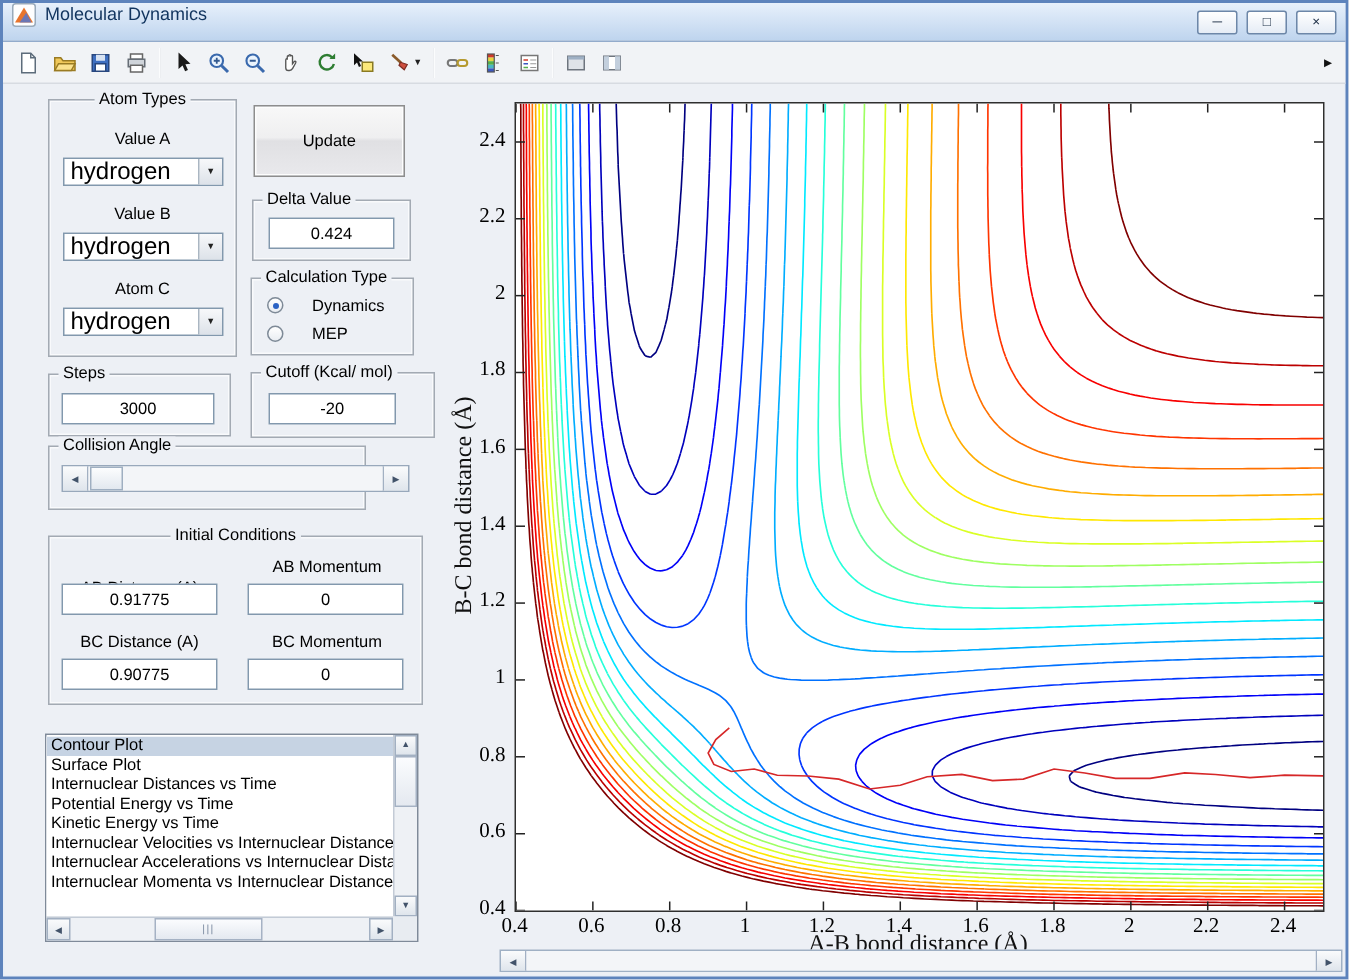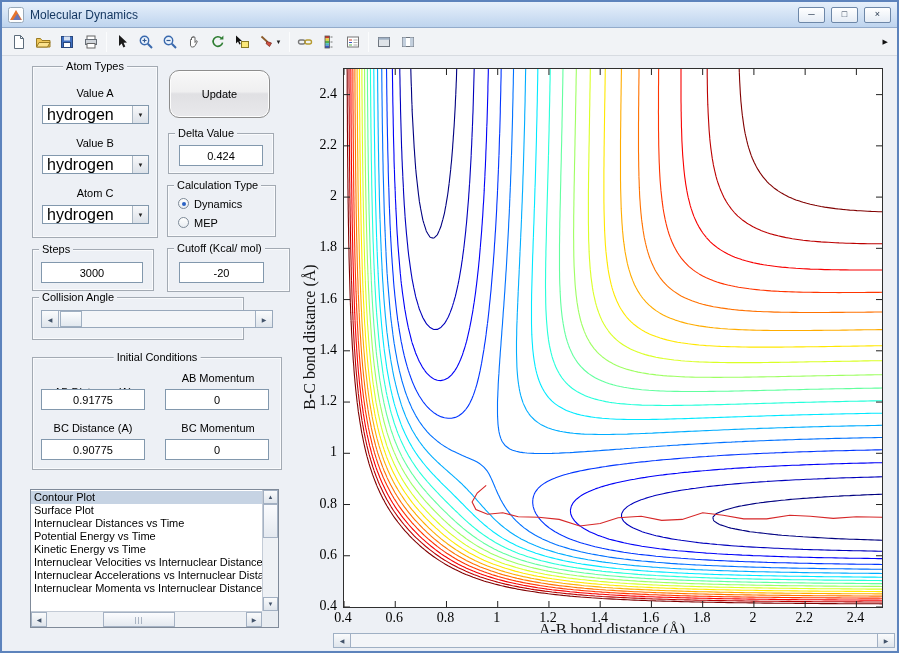--- a/index.html
+++ b/index.html
@@ -1,19 +1,19 @@
 <!DOCTYPE html>
 <html><head>
 <meta charset="utf-8">
 <style>
   *{box-sizing:border-box;margin:0;padding:0}
   html,body{width:899px;height:653px;background:#cfd8e6;font-family:"Liberation Sans",sans-serif}
   #win{position:relative;width:899px;height:653px;background:#edf0f5;border:2px solid #5d83bc;overflow:hidden;box-shadow:inset 0 0 0 1px #e8eef7}
   
-  .titlebar{position:absolute;top:0;left:0;right:0;height:26px;display:flex;align-items:center;
+  .titlebar{position:absolute;top:0;left:0;right:0;height:26px;display:flex;
     background:linear-gradient(#e7f0fb,#bed4ee);border-bottom:1px solid #93abcb;padding:0 6px}
   .app-icon{width:16px;height:16px;display:inline-flex;margin-right:6px}
   .title{font-size:12px;color:#12355f}
   .win-controls{margin-left:auto;display:flex;align-items:center}
   .win-btn{width:27px;height:16px;margin-left:6px;background:linear-gradient(#ffffff,#e5ecf5);
     border:1px solid #6d87a8;border-radius:2px;display:flex;align-items:center;justify-content:center;
     font-size:9px;line-height:9px;color:#1c2e45;cursor:default}
   
   .toolbar{position:absolute;top:26px;left:0;right:0;height:28px;display:flex;align-items:center;
     background:#f1f3f6;border-bottom:1px solid #d7dbe1;padding:0 5px}
@@ -29,25 +29,25 @@
   .sublabel{position:absolute;font-size:11px;text-align:center;color:#000}
   
   .field{position:absolute;display:flex;align-items:center;justify-content:center;background:#fff;
     border:1px solid #8298ad;font-size:11px;color:#000}
   .dropdown{position:absolute;display:flex;background:#fff;border:1px solid #8298ad}
   .dd-text{flex:1;font-size:16px;display:flex;align-items:center;padding-left:4px;overflow:hidden}
   .dd-btn{width:16px;display:flex;align-items:center;justify-content:center;
     background:linear-gradient(#f7f8fa,#dde2e9);border-left:1px solid #aab6c2}
   .dd-glyph{font-size:6px;color:#222}
   
-  .update{position:absolute;border:1px solid #8d8d8d;border-radius:10px;font-size:11px;color:#000;
+  .update{position:absolute;border:1px solid #8d8d8d;border-radius:0;font-size:11px;color:#000;
     background:linear-gradient(#f8f8f8 0%,#efeff0 45%,#e0e0e3 50%,#e9e9ec 100%);
     box-shadow:inset 0 0 0 1px #fdfdfd;font-family:"Liberation Sans",sans-serif}
   
-  .radio-row{display:flex;align-items:center;height:19px;gap:5px;font-size:11px}
+  .radio-row{display:flex;align-items:center;height:19px;gap:19px;font-size:11px}
   .radio{width:11px;height:11px;border:1px solid #7e8a97;border-radius:50%;
     background:linear-gradient(#ffffff,#e9edf2);position:relative;flex:0 0 auto}
   .radio.on::after{content:"";position:absolute;left:2.5px;top:2.5px;width:4px;height:4px;border-radius:50%;background:#2b62c4}
   
   .sb-btn{display:flex;align-items:center;justify-content:center;font-size:6px;color:#42536a;
     background:linear-gradient(#fafbfc,#dfe5ec);border:1px solid #a2b0c2;flex:0 0 auto}
   .slider{position:absolute;display:flex;border:1px solid #98a8bb;background:#f3f5f8}
   .slider .sb-btn{width:17px;border:none}
   .slider .sb-btn:first-child{border-right:1px solid #a2b0c2}
   .slider .sb-btn:last-child{border-left:1px solid #a2b0c2}

